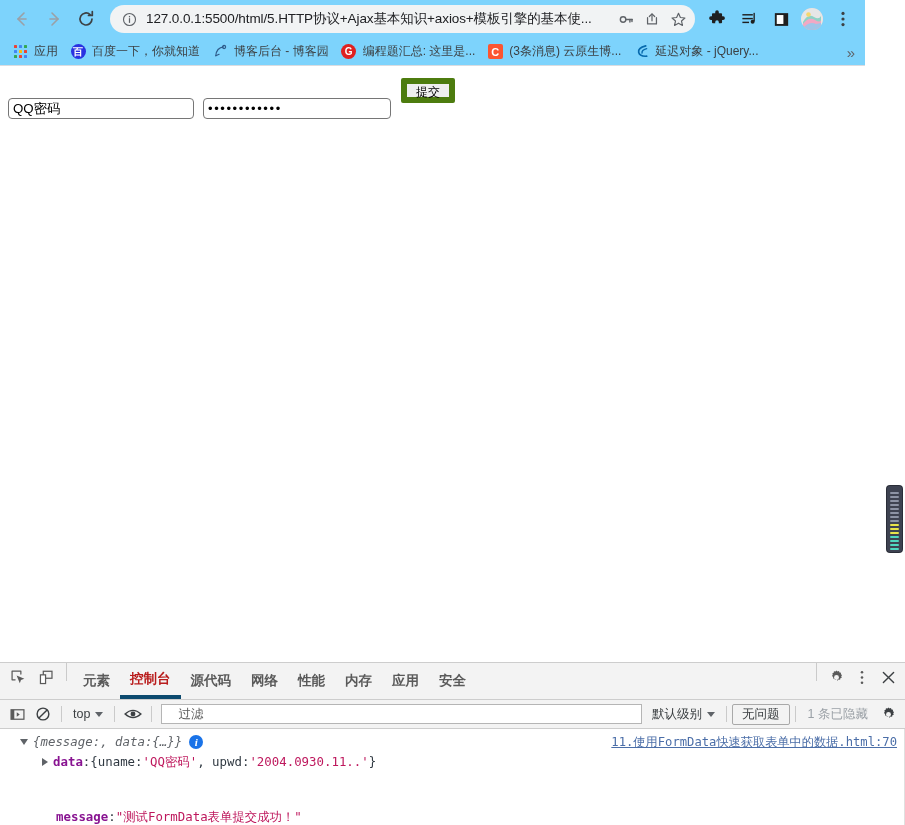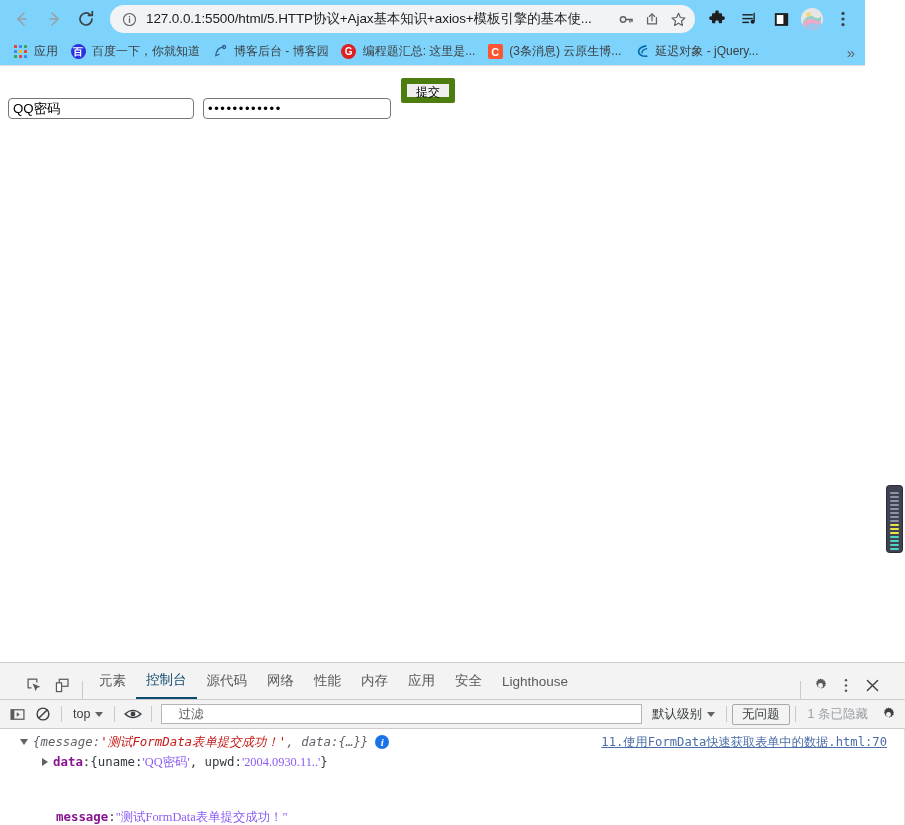--- a/index.html
+++ b/index.html
@@ -258,25 +258,26 @@
   .devtools {
     border-top: 1px solid #cdcdcd;
     background: #ffffff;
     height: 164px;
     display: flex;
     flex-direction: column;
   }
   .dt-tabbar {
     height: 37px;
     display: flex;
-    align-items: flex-end;
+    align-items: flex-start;
     background: #f3f3f3;
     border-bottom: 1px solid #cdcdcd;
-    padding: 0 20px;
-    box-sizing: border-box;
+    padding: 0 4px;
+    box-sizing: border-box;
+    font-weight: bold;
   }
   .dt-tool-icon {
     width: 28px;
     height: 28px;
     display: flex;
     align-items: center;
     justify-content: center;
     flex: none;
     border-radius: 3px;
   }
@@ -293,22 +294,22 @@
     align-items: center;
     padding: 0 10px;
     font-size: 13.5px;
     color: #5a5a5a;
     white-space: nowrap;
     flex: none;
     position: relative;
     box-sizing: border-box;
   }
   .dt-tab.active {
-    color: #0c4a6e;
-    border-bottom: 2px solid #0c4a6e;
+    color: #b91c1c;
+    border-bottom: 4px solid #0c4a6e;
   }
   .dt-tabbar-spacer { flex: 1; }
   .dt-right-icon {
     width: 26px;
     height: 28px;
     display: flex;
     align-items: center;
     justify-content: center;
     flex: none;
   }
@@ -423,21 +424,21 @@
     border-top: 6px solid #5f6368;
   }
   .tri-right {
     border-top: 4.5px solid transparent;
     border-bottom: 4.5px solid transparent;
     border-left: 6px solid #5f6368;
   }
   .indent-1 { padding-left: 22px; }
   .indent-2 { padding-left: 36px; margin-top: 35px; }
   .tok-italic { font-style: italic; color: #5f6368; }
-  .tok-str { color: #8b5cf6; font-family: Liberation Serif, serif; }
+  .tok-str { color: #be185d; }
   .tok-str-i { color: #c41a16; font-style: italic; }
   .tok-key { color: #881391; font-weight: bold; }
   .tok-plain { color: #303942; }
   .tok-proto { color: #303942; }
   .info-badge {
     display: inline-flex;
     align-items: center;
     justify-content: center;
     width: 14px;
     height: 14px;
@@ -447,21 +448,21 @@
     font-family: "Liberation Serif", serif;
     font-size: 11px;
     font-style: italic;
     font-weight: bold;
     margin-left: 7px;
     flex: none;
     line-height: 1;
   }
   .log-source {
     position: absolute;
-    right: 18px;
+    right: 8px;
     top: 0;
     font-family: "DejaVu Sans Mono", monospace;
     font-size: 12.2px;
     color: #4b6ea8;
     text-decoration: underline;
     white-space: nowrap;
   }
   .console-divider {
     position: absolute;
     right: 0;
@@ -675,21 +676,20 @@
     <div class="dt-sep"></div>
 
     <div class="dt-tab">元素</div>
     <div class="dt-tab active">控制台</div>
     <div class="dt-tab">源代码</div>
     <div class="dt-tab">网络</div>
     <div class="dt-tab">性能</div>
     <div class="dt-tab">内存</div>
     <div class="dt-tab">应用</div>
     <div class="dt-tab">安全</div>
-    <div class="dt-tab">Lighthouse</div>
 
     <div class="dt-tabbar-spacer"></div>
     <div class="dt-sep"></div>
 
     <div class="dt-right-icon">
       <svg width="17" height="17" viewBox="0 0 18 18">
         <path d="M9 1.6 l1.1 1.1 1.5 -.5 .6 1.5 1.6 .2 -.2 1.6 1.3 .9 -.9 1.3 .6 1.5 -1.5 .6 -.3 1.6 -1.6 -.2 -1.1 1.2 -1.1 -1.2 -1.5 .5 -.6 -1.5 -1.6 -.2 .2 -1.6 -1.3 -.9 .9 -1.3 -.6 -1.5 1.5 -.6 .3 -1.6 1.6 .2 z" fill="#5a5a5a"></path>
         <circle cx="9" cy="9" r="2.6" fill="#f3f3f3"></circle>
       </svg>
     </div>
@@ -750,21 +750,20 @@
       </svg>
     </div>
   </div>
 
   <div class="console-body">
     <div class="log-entry">
 
       <div class="log-line">
         <span class="tri tri-down"></span>
         <span class="tok-italic">{message: </span>
-        <span class="tok-str-i">'测试FormData表单提交成功！'</span>
         <span class="tok-italic">, data: </span>
         <span class="tok-italic">{…}}</span>
         <span class="info-badge">i</span>
         <span class="log-source">11.使用FormData快速获取表单中的数据.html:70</span>
       </div>
 
       <div class="log-line indent-1">
         <span class="tri tri-right"></span>
         <span class="tok-key">data</span>
         <span class="tok-plain">: </span>

